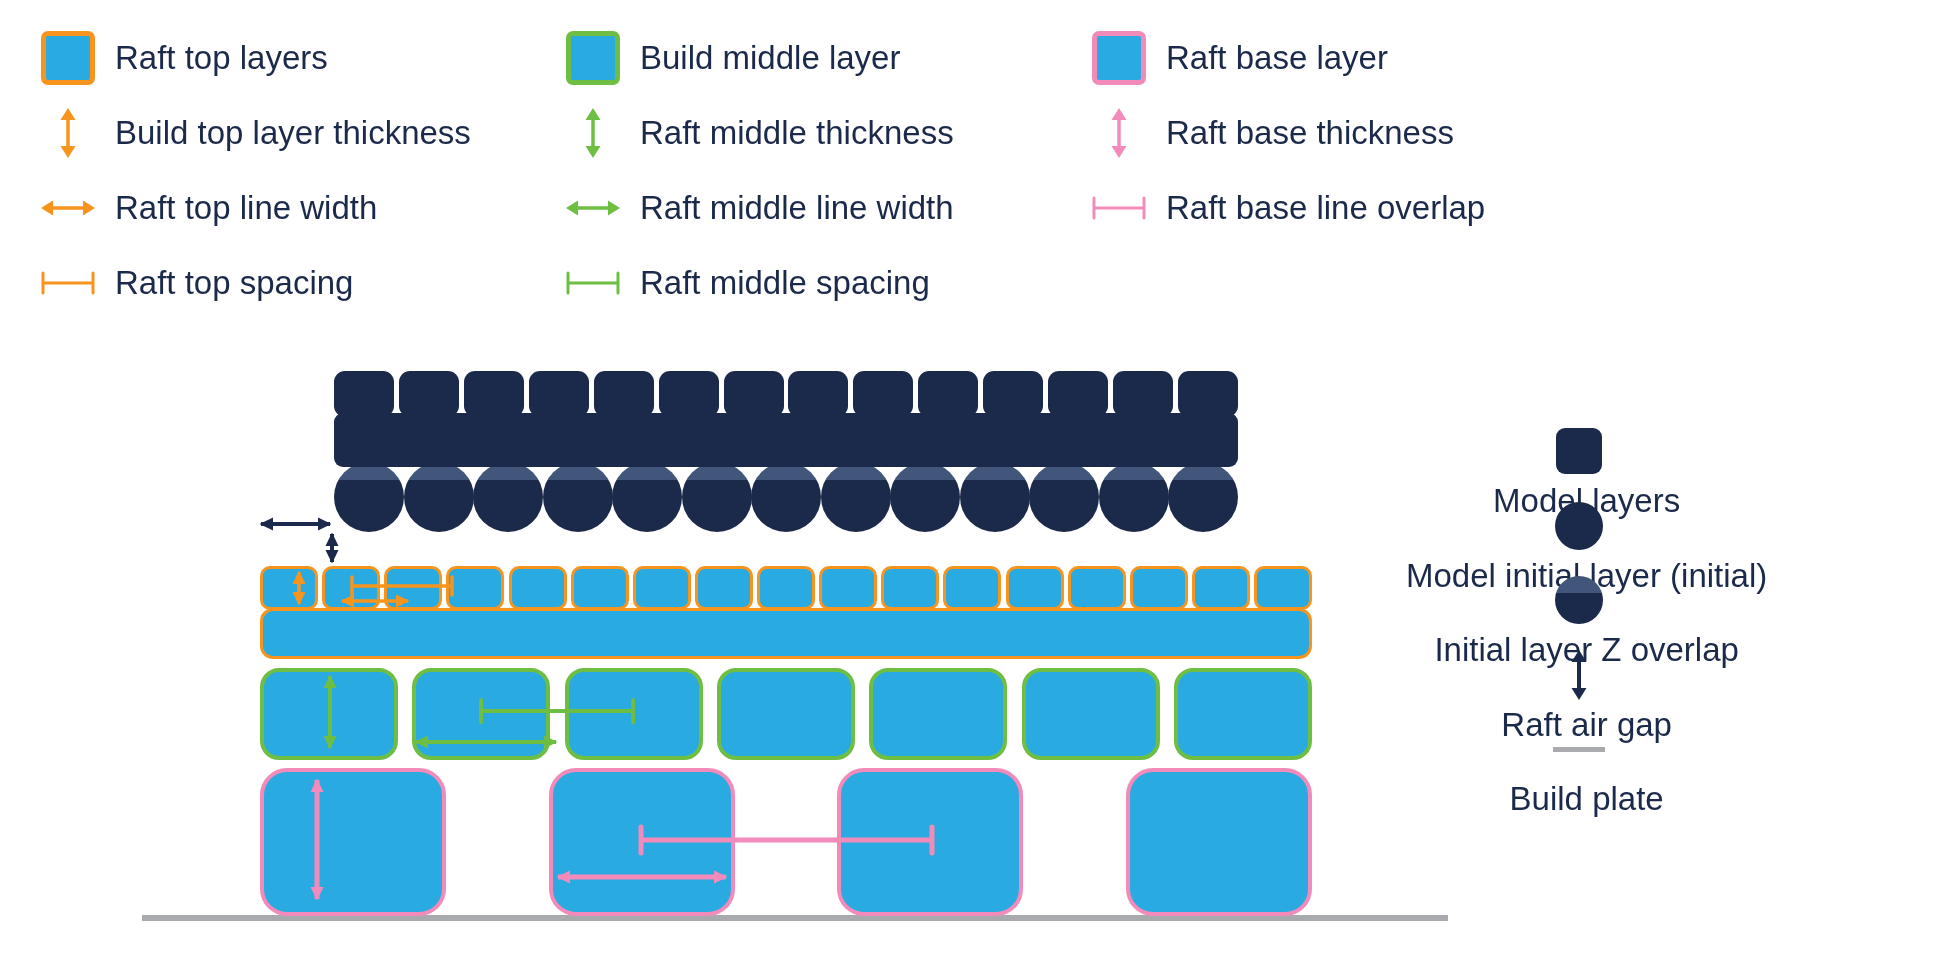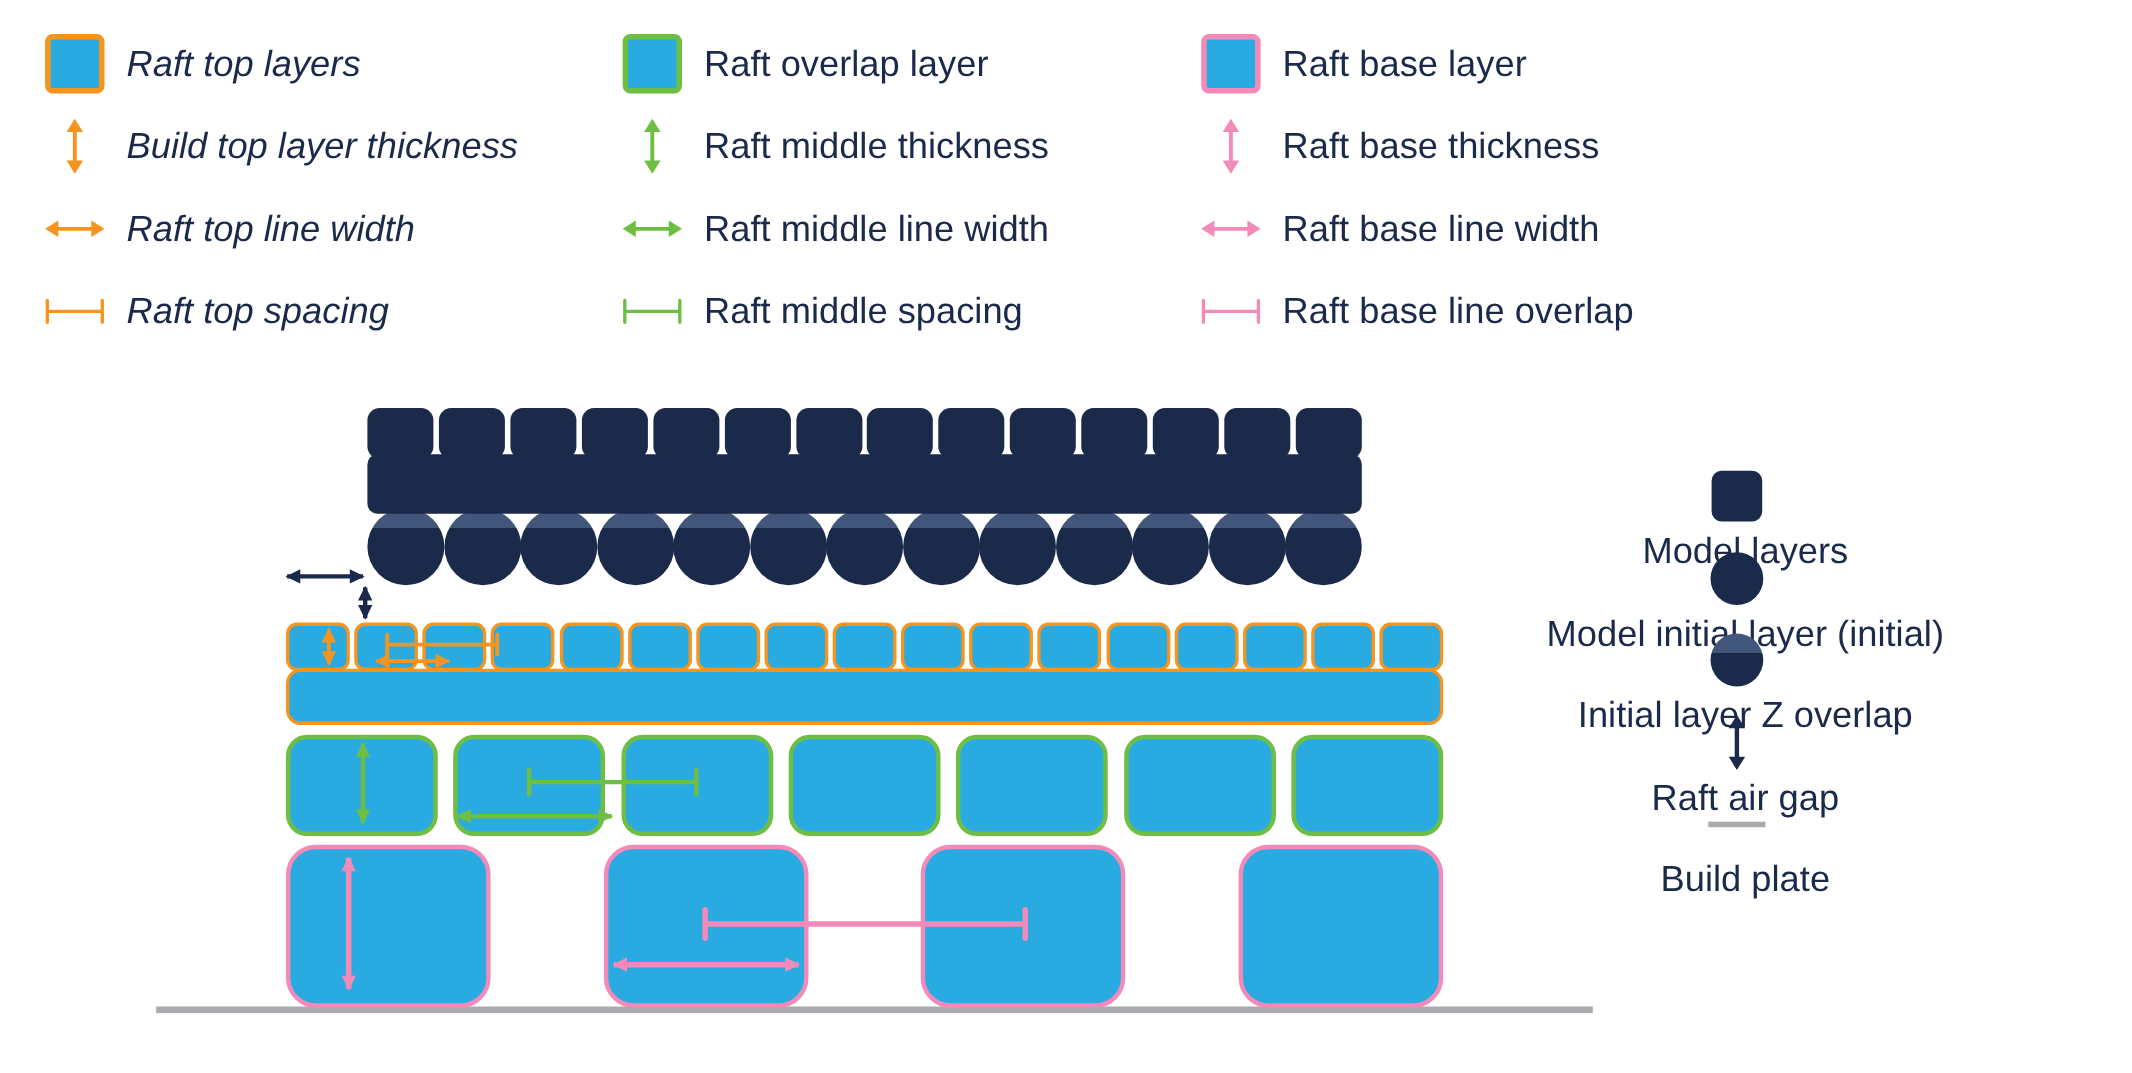--- a/index.html
+++ b/index.html
@@ -32,21 +32,21 @@
   .raft-green{background:var(--blue,#29abe2);border:4px solid var(--green,#6fbe44);border-radius:19px;z-index:2;}
   .raft-pink{background:var(--blue,#29abe2);border:4px solid var(--pink,#f28bb9);border-radius:27px;z-index:2;}
   .plate{background:var(--gray,#a8aaad);z-index:0;}
   .ann{position:absolute;left:0;top:0;z-index:6;pointer-events:none;}
 </style>
 </head>
 <body>
 
 <div class="stage">
   <div class="legend-top-area" id="legend-top">
-      <div class="legend-column" style="left: 37px; font-style: italic;">
+      <div class="legend-column" style="left: 37px;">
         <div class="legend-row">
           <span class="legend-icon">
             <span class="swatch" style="border-color:#f7941e"></span>
           </span>
           <span class="legend-label">Raft top layers</span>
         </div>
         <div class="legend-row">
           <span class="legend-icon">
             <svg width="22" height="52" viewBox="0 0 22 52">
     <line x1="11" y1="10" x2="11" y2="42" stroke="#f7941e" stroke-width="3.5"></line>
@@ -73,21 +73,21 @@
   </svg>
           </span>
           <span class="legend-label">Raft top spacing</span>
         </div>
       </div>
       <div class="legend-column" style="left: 562px;">
         <div class="legend-row">
           <span class="legend-icon">
             <span class="swatch" style="border-color:#6fbe44"></span>
           </span>
-          <span class="legend-label">Raft overlap layer</span>
+          <span class="legend-label">Build middle layer</span>
         </div>
         <div class="legend-row">
           <span class="legend-icon">
             <svg width="22" height="52" viewBox="0 0 22 52">
     <line x1="11" y1="10" x2="11" y2="42" stroke="#6fbe44" stroke-width="3.5"></line>
     <path d="M11 1 L18.5 13 L3.5 13 Z" fill="#6fbe44"></path>
     <path d="M11 51 L18.5 39 L3.5 39 Z" fill="#6fbe44"></path>
   </svg>
           </span>
           <span class="legend-label">Raft middle thickness</span>
@@ -120,30 +120,20 @@
         </div>
         <div class="legend-row">
           <span class="legend-icon">
             <svg width="22" height="52" viewBox="0 0 22 52">
     <line x1="11" y1="10" x2="11" y2="42" stroke="#f28bb9" stroke-width="3.5"></line>
     <path d="M11 1 L18.5 13 L3.5 13 Z" fill="#f28bb9"></path>
     <path d="M11 51 L18.5 39 L3.5 39 Z" fill="#f28bb9"></path>
   </svg>
           </span>
           <span class="legend-label">Raft base thickness</span>
-        </div>
-        <div class="legend-row">
-          <span class="legend-icon">
-            <svg width="56" height="22" viewBox="0 0 56 22">
-    <line x1="10" y1="11" x2="46" y2="11" stroke="#f28bb9" stroke-width="3.5"></line>
-    <path d="M1 11 L13 3.5 L13 18.5 Z" fill="#f28bb9"></path>
-    <path d="M55 11 L43 3.5 L43 18.5 Z" fill="#f28bb9"></path>
-  </svg>
-          </span>
-          <span class="legend-label">Raft base line width</span>
         </div>
         <div class="legend-row">
           <span class="legend-icon">
             <svg width="56" height="26" viewBox="0 0 56 26">
     <path d="M3 3 V23 M3 13 H53 M53 3 V23" stroke="#f28bb9" stroke-width="3" fill="none" stroke-linecap="round"></path>
   </svg>
           </span>
           <span class="legend-label">Raft base line overlap</span>
         </div>
       </div>

